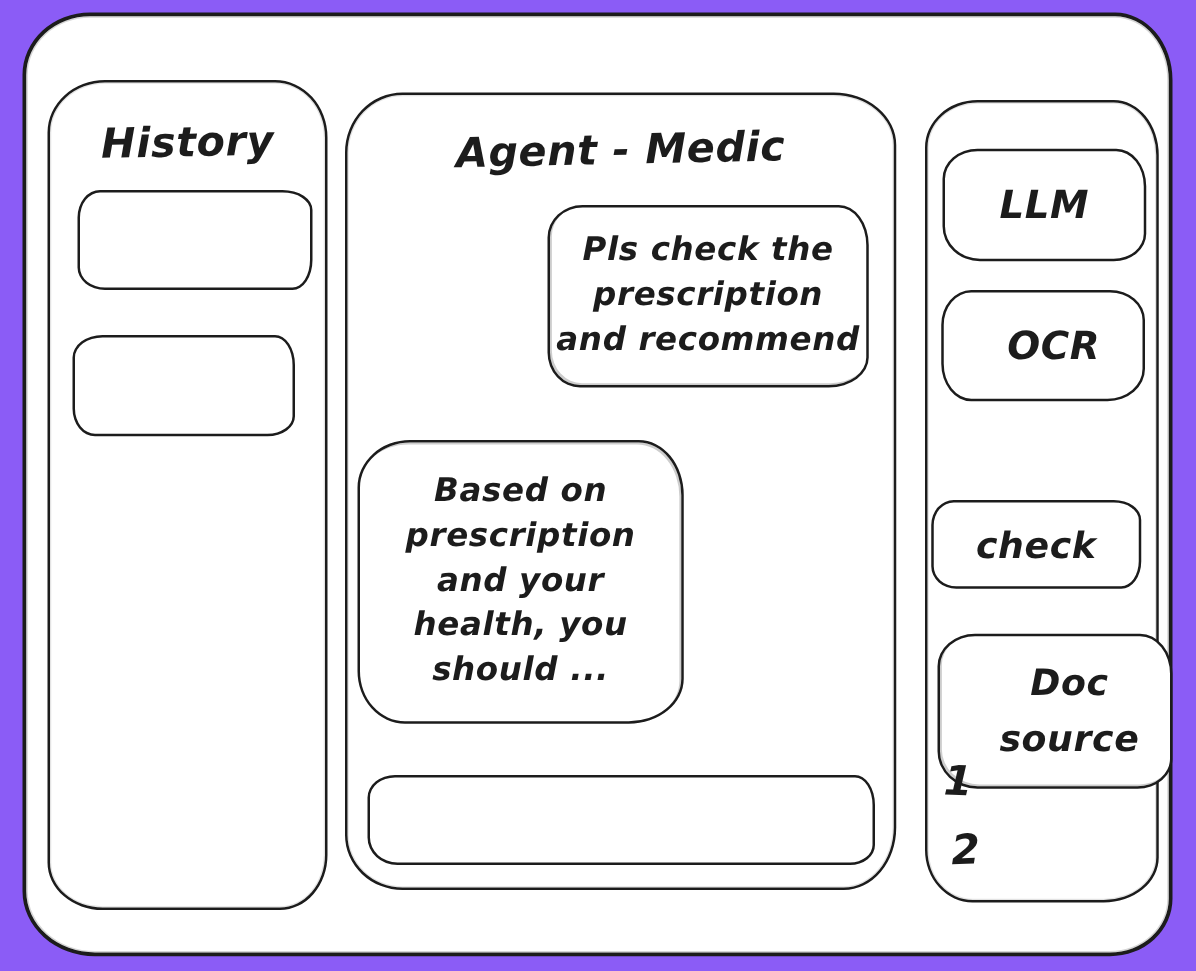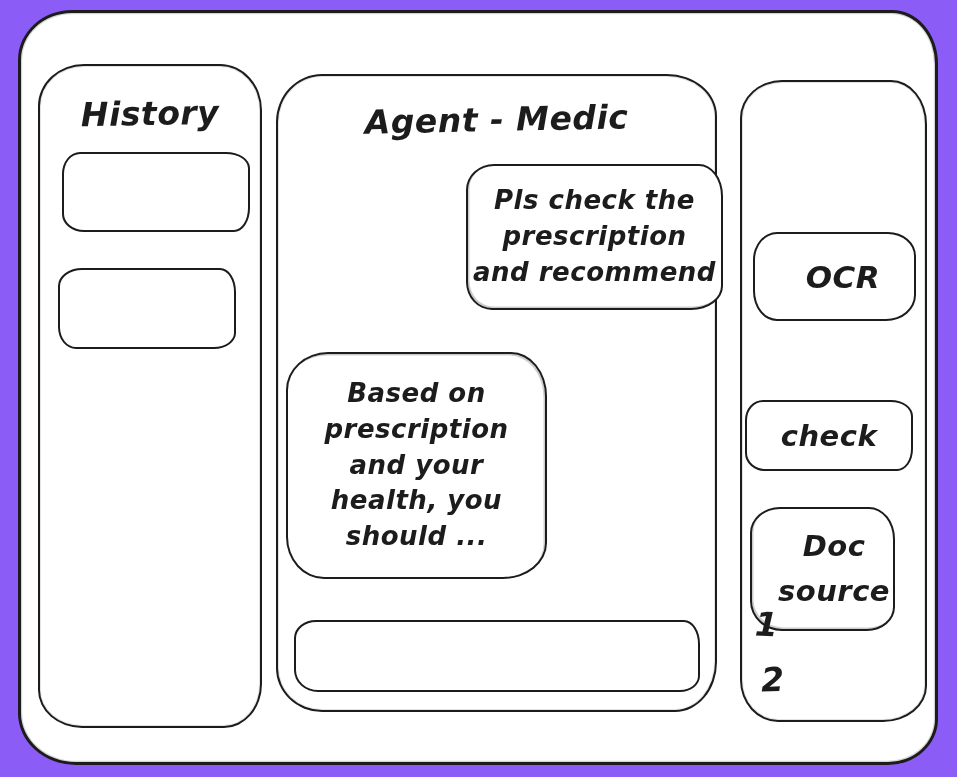--- a/index.html
+++ b/index.html
@@ -69,21 +69,21 @@
     transform: rotate(-1.2deg);
   }
   .bubble {
     display: flex; align-items: center; justify-content: center;
     text-align: center;
     font-size: 26px;
     line-height: 1.38;
     white-space: pre-line;
   }
   .bubble-user {
-    left: 188px; top: 88px; width: 257px; height: 146px;
+    left: 160px; top: 88px; width: 257px; height: 146px;
     border-radius: 28px 24px 32px 26px / 26px 32px 24px 28px;
     box-shadow: inset 1.5px -1.5px 0 0 rgba(28,28,28,0.22);
   }
   .bubble-assistant {
     left: 8px; top: 261px; width: 261px; height: 227px;
     border-radius: 42px 36px 44px 38px / 38px 44px 36px 42px;
     box-shadow: inset -1.5px 1.5px 0 0 rgba(28,28,28,0.22);
     margin-top: 15px;
   }
   .chat-input {
@@ -123,21 +123,21 @@
     font-size: 31px;
     border-radius: 24px 28px 30px 24px / 28px 24px 26px 30px;
     padding-left: 17px;
   }
   .btn-params {
     left: 3px; top: 318px; width: 168px; height: 71px;
     font-size: 29px;
     border-radius: 18px 22px 16px 20px / 20px 16px 22px 18px;
   }
   .btn-doc-source {
-    left: 8px; top: 425px; width: 145px; height: 124px;
+    left: 8px; top: 425px; width: 188px; height: 124px;
     font-size: 29px;
     line-height: 1.55;
     border-radius: 30px 26px 28px 32px / 26px 32px 24px 30px;
     box-shadow: inset 1.5px -1.5px 0 0 rgba(28,28,28,0.22);
     padding-left: 23px;
   }
   .doc-num {
     position: absolute;
     font-size: 33px;
     font-style: italic; font-weight: 600;
@@ -175,20 +175,21 @@
 prescription
 and your
 health, you
 should ...</span>
     </div>
 
     <input class="sketch chat-input" type="text" placeholder="" style="">
   </section>
 
   <aside class="sketch tools-panel">
+    <button class="sketch tool-btn btn-llm">LLM</button>
     <button class="sketch tool-btn btn-ocr">OCR</button>
     <button class="sketch tool-btn btn-params">check</button>
     <button class="sketch tool-btn btn-doc-source">Doc
 source</button>
     <div class="doc-num doc-num-1">1</div>
     <div class="doc-num doc-num-2">2</div>
   </aside>
 
 </div>
 

